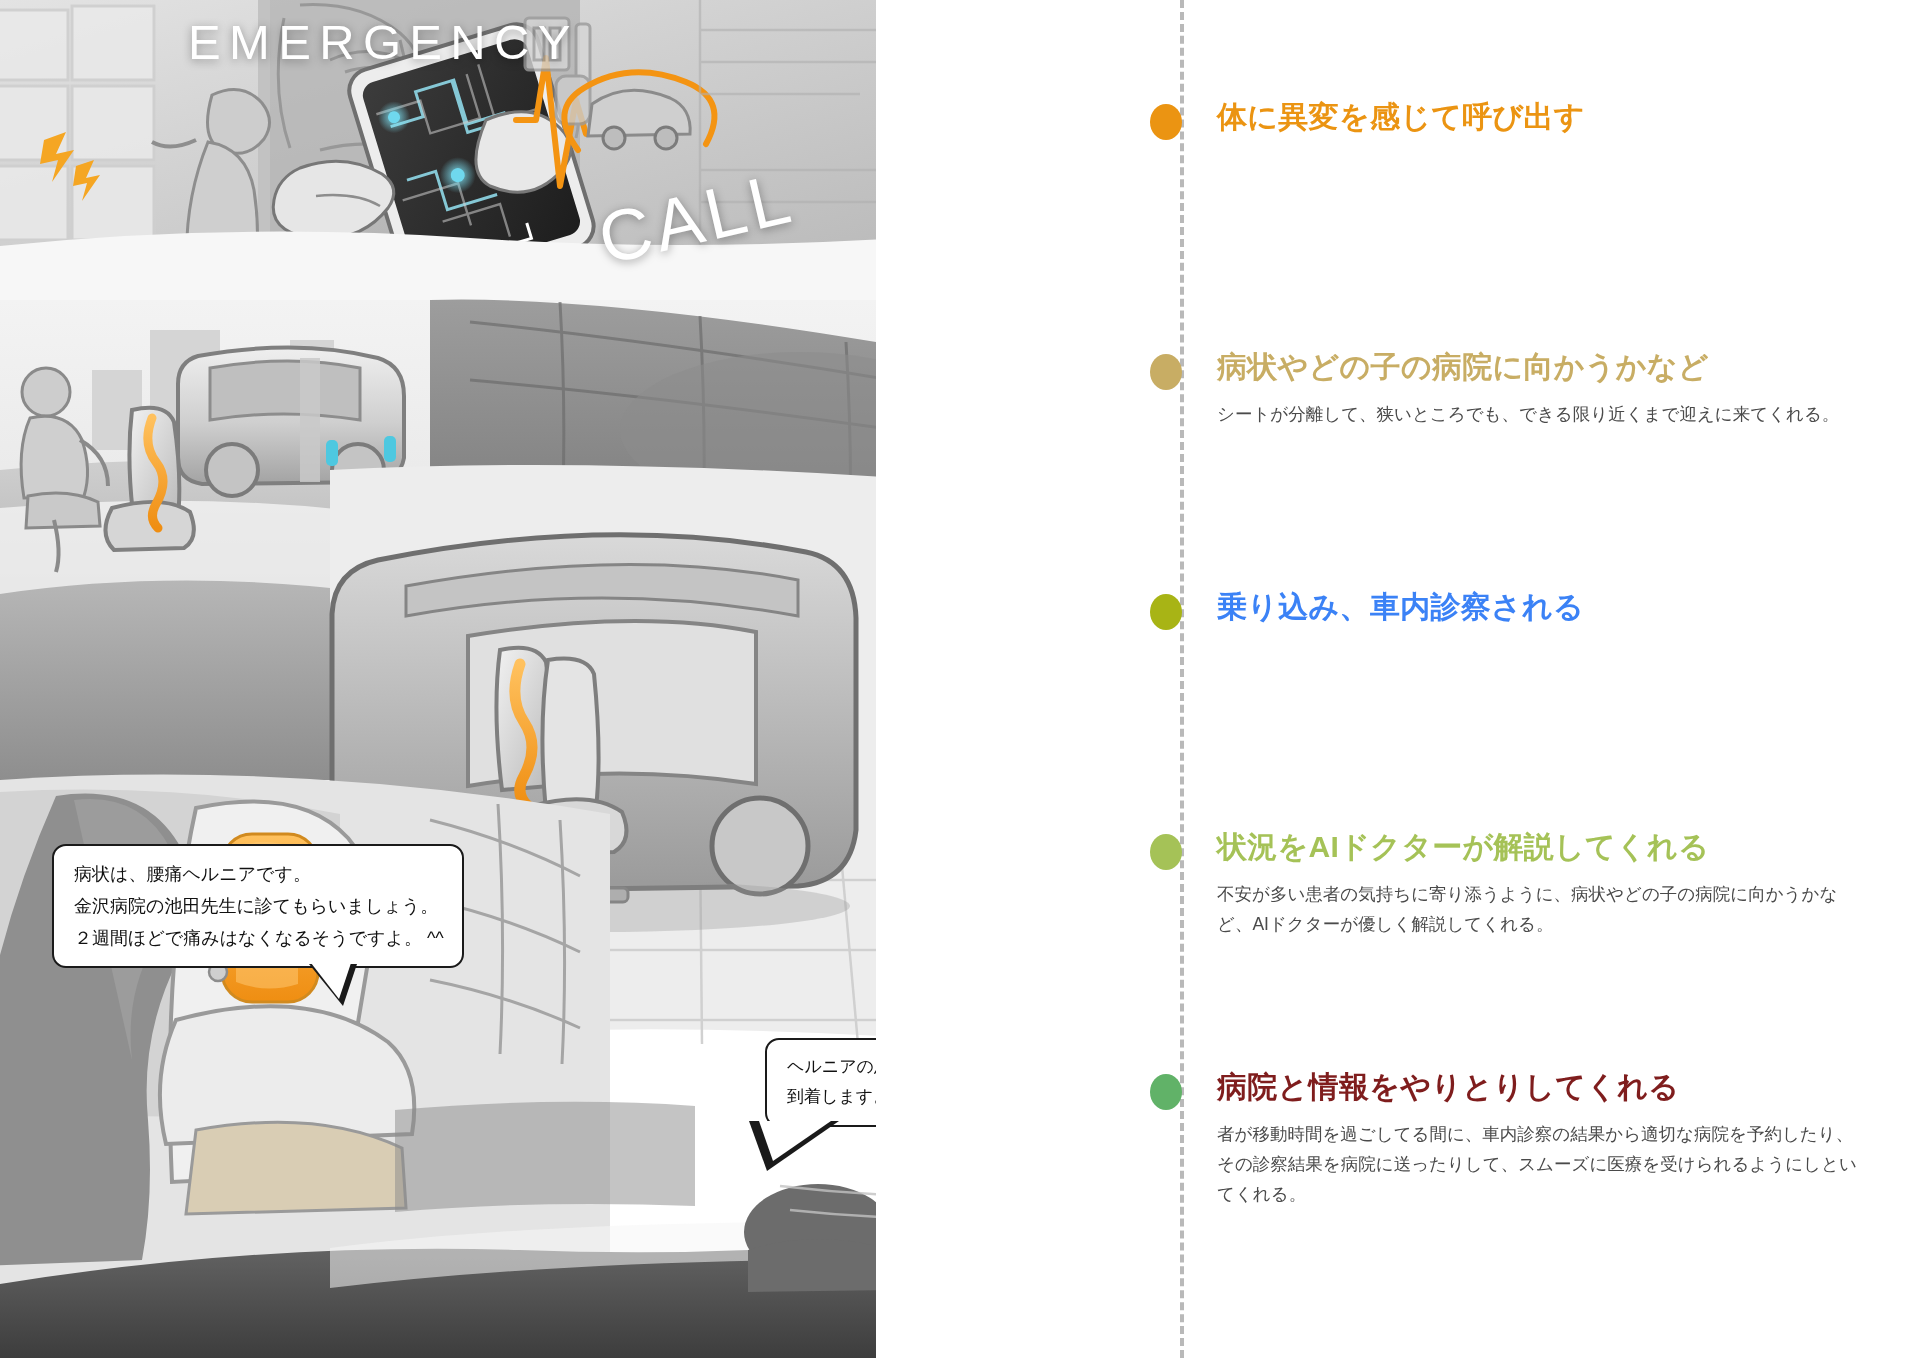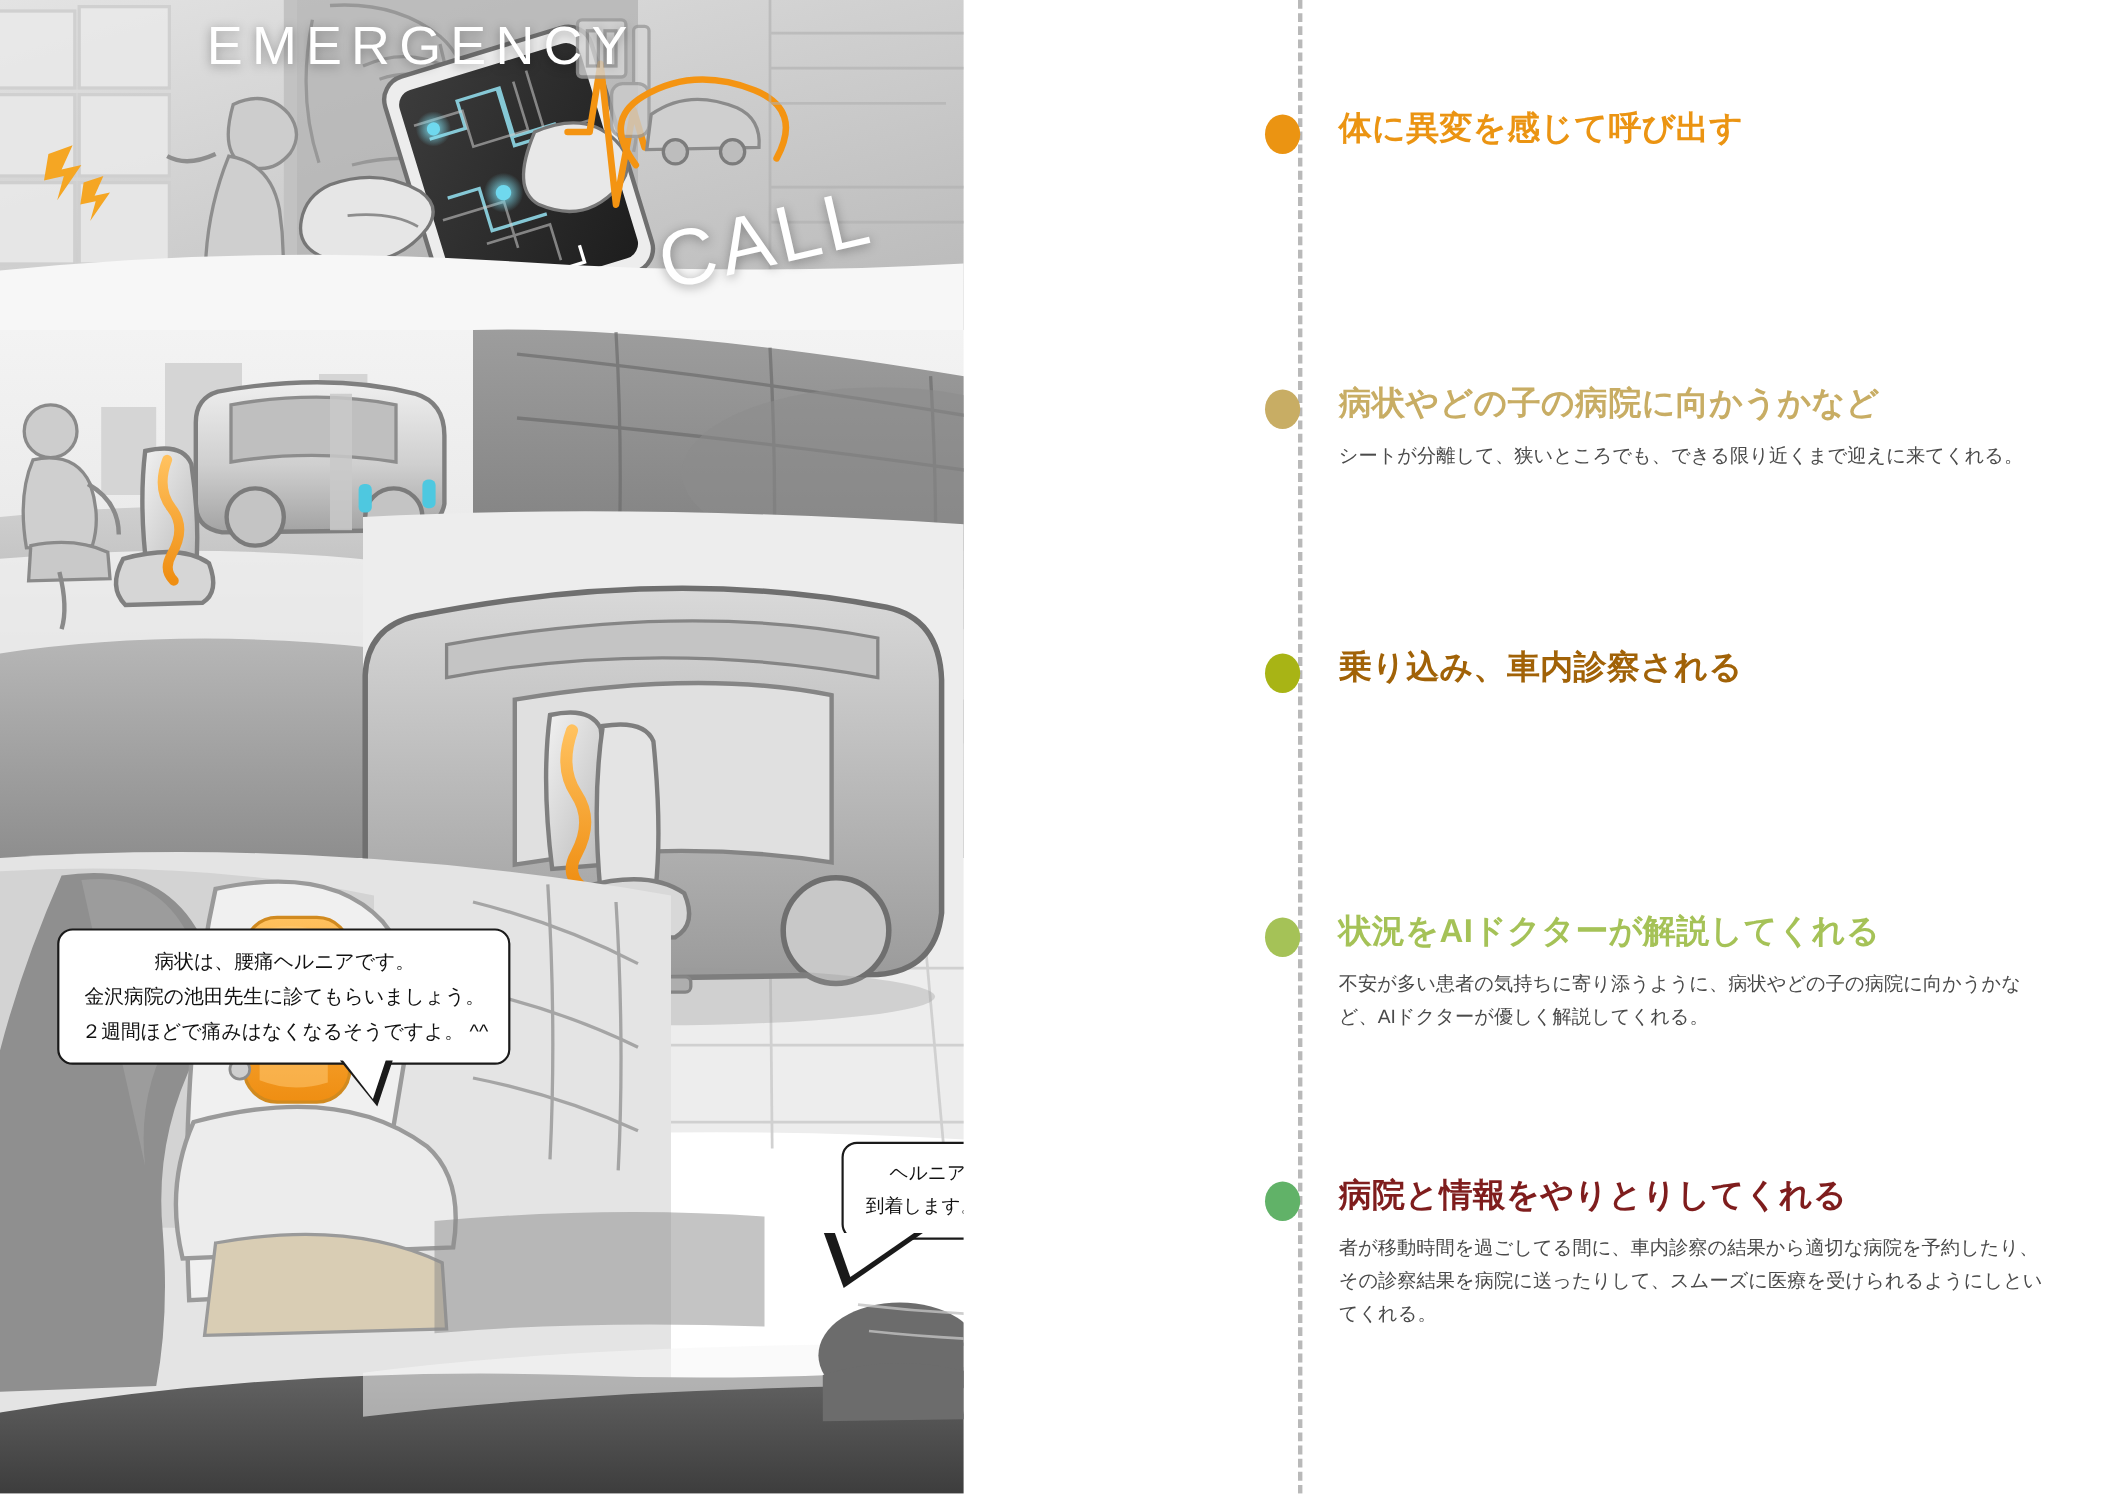--- a/index.html
+++ b/index.html
@@ -1,21 +1,21 @@
 <!DOCTYPE html>
 <html><head>
 <meta charset="utf-8">
 <style>
   * { margin:0; padding:0; box-sizing:border-box; }
   html,body { width:1920px; height:1358px; background:#fff; font-family:"Liberation Sans","DejaVu Sans",sans-serif; }
 
   #page { position:relative; width:1920px; height:1358px; overflow:hidden; background:#ffffff; }
 
   
-  #illustration { position:absolute; left:0; top:0; width:876px; height:1358px; overflow:hidden;text-align:center; }
+  #illustration { position:absolute; left:0; top:0; width:876px; height:1358px; overflow:hidden; }
   #illo-svg { position:absolute; left:0; top:0; }
 
   
   .wordmark { position:absolute; color:#ffffff; font-weight:300; letter-spacing:.10em;
               font-family:"Liberation Sans","DejaVu Sans",sans-serif; line-height:1;
               text-shadow:0 2px 10px rgba(0,0,0,.35); pointer-events:none; }
   #wm-emergency { left:188px; top:18px; font-size:49px; letter-spacing:.17em; }
   #wm-call      { left:592px; top:205px; font-size:72px; letter-spacing:.06em;
                   transform:rotate(-13deg); transform-origin:left top; }
   #wm-come      { left:545px; top:483px; font-size:72px; letter-spacing:.07em; }
@@ -400,21 +400,21 @@
   </div>
 
   <div class="step" id="step-2">
     <div class="step-dot" style="background:#c8ad64"></div>
     <div class="step-head" style="color:#c8ad64">病状やどの子の病院に向かうかなど</div>
     <div class="step-body">シートが分離して、狭いところでも、できる限り近くまで迎えに来てくれる。</div>
   </div>
 
   <div class="step" id="step-3">
     <div class="step-dot" style="background:#a8b415"></div>
-    <div class="step-head" style="color:#a16207">乗り込み、車内診察される</div>
+    <div class="step-head" style="color:#3b82f6">乗り込み、車内診察される</div>
   </div>
 
   <div class="step" id="step-4">
     <div class="step-dot" style="background:#a5c257"></div>
     <div class="step-head" style="color:#a5c257">状況をAIドクターが解説してくれる</div>
     <div class="step-body">不安が多い患者の気持ちに寄り添うように、病状やどの子の病院に向かうかなど、AIドクターが優しく解説してくれる。</div>
   </div>
 
   <div class="step" id="step-5">
     <div class="step-dot" style="background:#61b268"></div>

